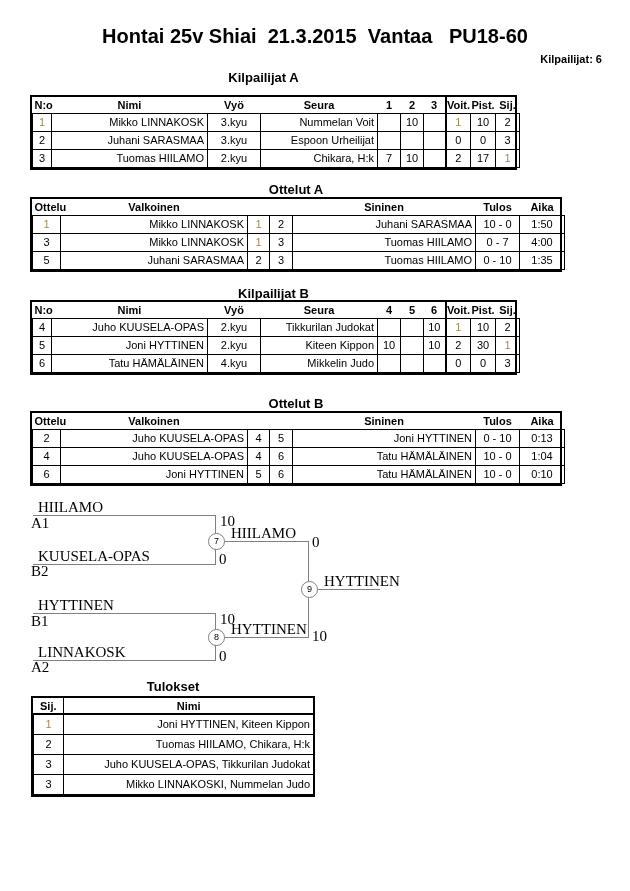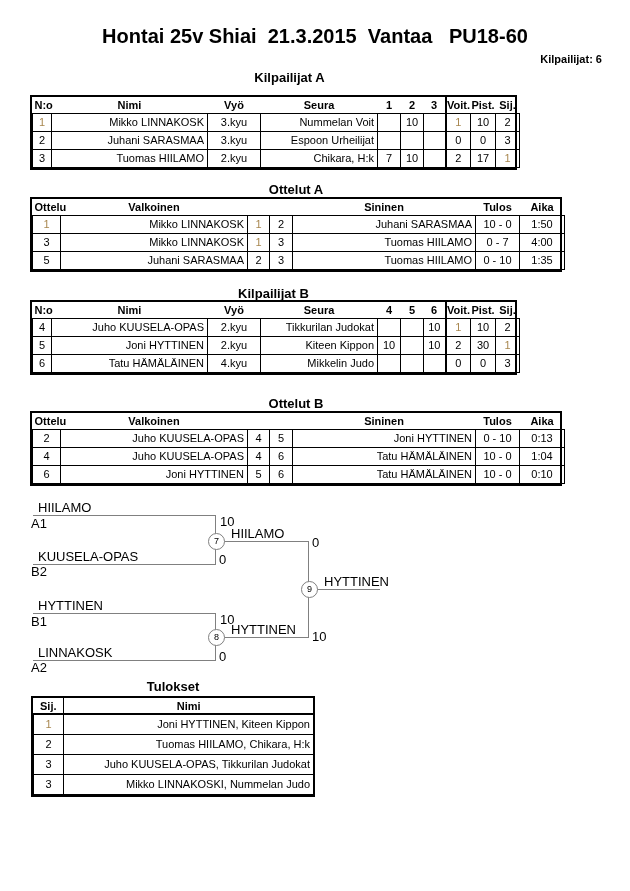--- a/index.html
+++ b/index.html
@@ -23,29 +23,29 @@
   .tbl .g{border-left:2px solid #000 !important;}
   .res tr{height:20px;}
   .res tr.hdr{height:16px;}
   .res th{border-bottom:2px solid #000;}
   .res th.sep{border-left:1px solid #000;}
   .faint{color:#a8874f;}
 
   .bl{position:absolute;background:#808080;}
   .bcircle{position:absolute;width:15px;height:15px;border:1px solid #808080;border-radius:50%;
            background:#fff;font-size:9px;line-height:15px;text-align:center;box-sizing:content-box;}
-  .btxt{position:absolute;font-size:13px;line-height:11px;white-space:nowrap;}
+  .btxt{position:absolute;font-size:15px;line-height:11px;white-space:nowrap;font-family:Liberation Serif, serif;}
 </style>
 </head>
 <body>
 
 <div class="abs page-title">Hontai 25v Shiai  21.3.2015  Vantaa   PU18-60</div>
 <div class="abs comp-count">Kilpailijat: 6</div>
 
-<div class="abs sec-title" style="left:46px;top:70px;width:487px;">Kilpailijat A</div>
+<div class="abs sec-title" style="left:20px;top:70px;width:487px;">Kilpailijat A</div>
 <div class="tbl" style="left:30px;top:95px;width:487px;">
   <table>
     <colgroup>
         <col style="width:19px">
         <col style="width:156px">
         <col style="width:53px">
         <col style="width:117px">
         <col style="width:23px">
         <col style="width:23px">
         <col style="width:22px">

